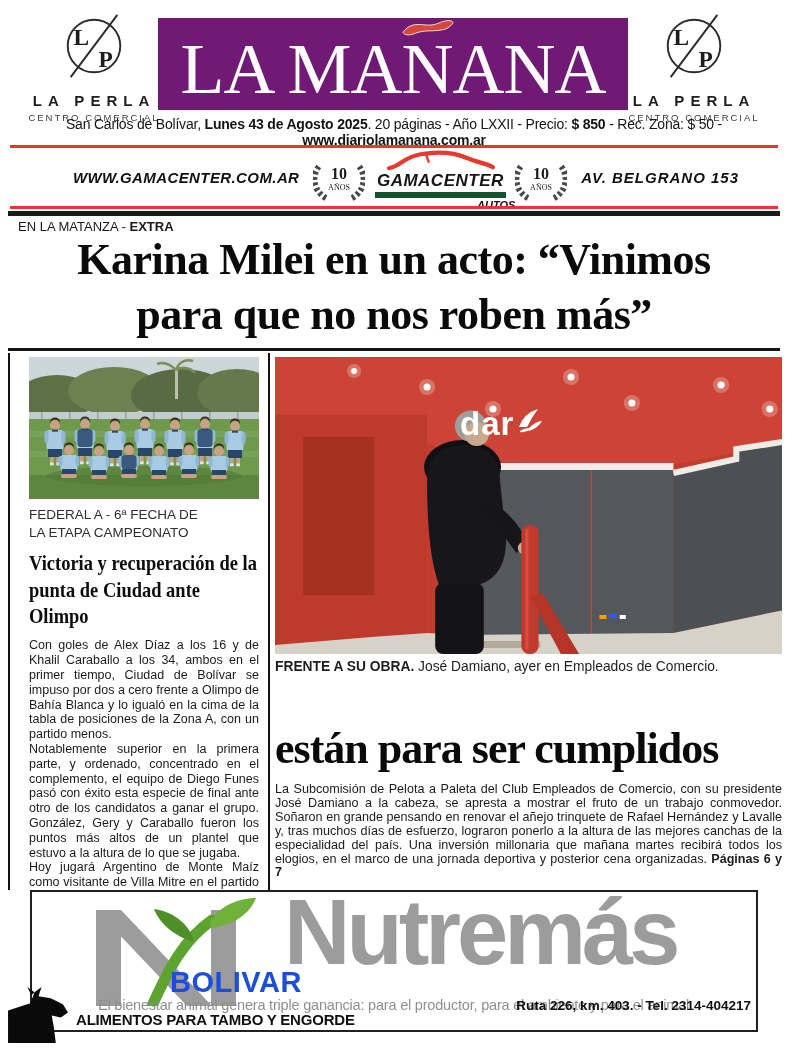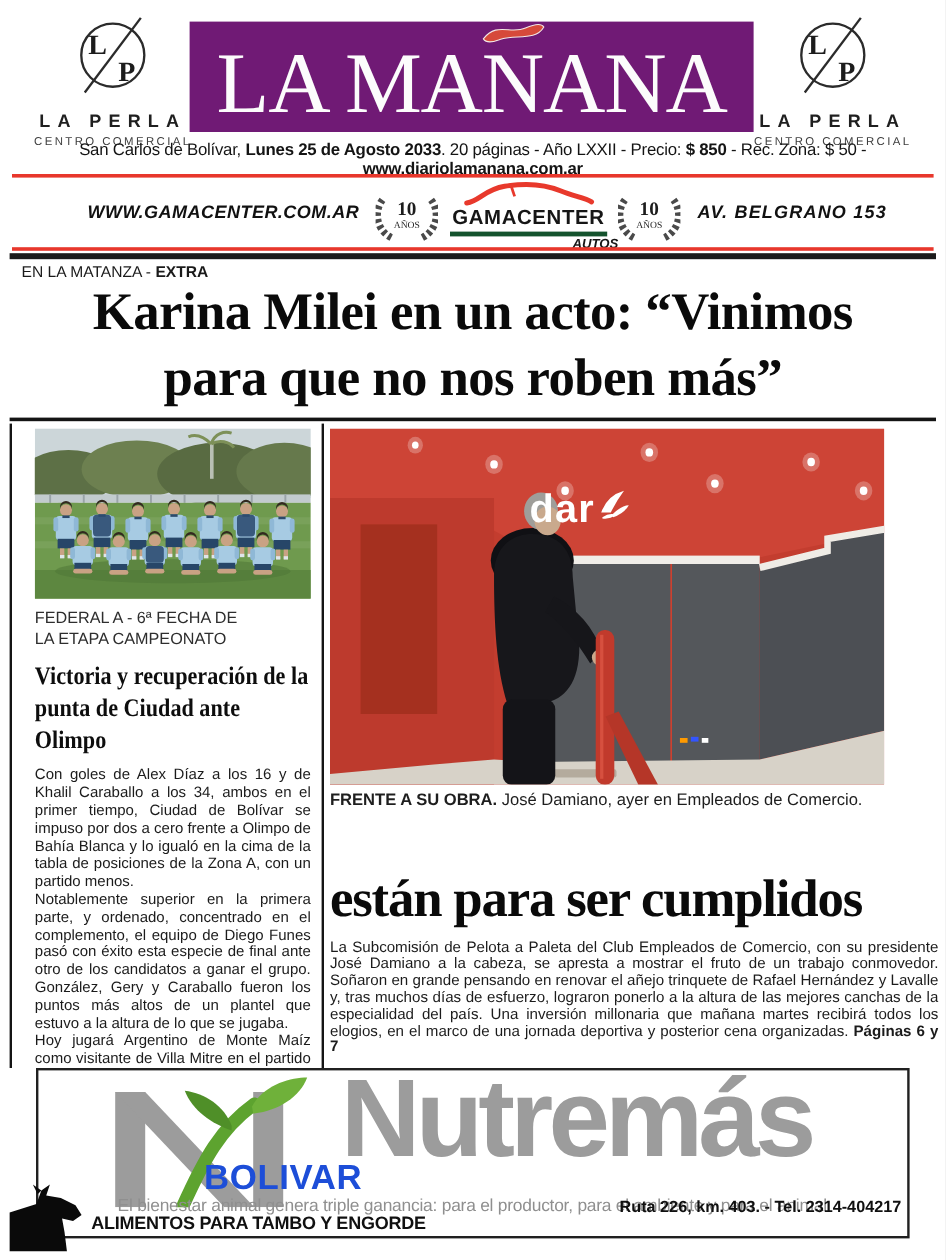--- a/index.html
+++ b/index.html
@@ -33,21 +33,21 @@
   .rule.red2 { top:206px; height:3px; background:#e8372c; }
   .rule.blk1 { top:211px; height:5px; background:#1b1b1b; left:8px; width:772px; }
   .rule.mid  { top:348px; height:2.5px; background:#141414; left:8px; width:772px; }
 
   
   .gama { position:absolute; top:151px; left:22px; width:768px; height:53px;
           display:flex; align-items:center; justify-content:center; }
   .gama .web, .gama .addr { font-weight:bold; font-style:italic; font-size:15px; letter-spacing:0.4px; color:#111; white-space:nowrap; }
   .gama .web { margin-right:14px; } .gama .addr { margin-left:14px; letter-spacing:1px; }
   .gama-logo { display:flex; flex-direction:column; align-items:center; width:150px; }
-  .gama-brand { font-weight:bold; font-size:17px; letter-spacing:0.5px; border-bottom:4px solid #14532d; padding:0 2px 1px 2px; }
+  .gama-brand { font-weight:bold; font-style:italic; font-size:17px; letter-spacing:0.5px; border-bottom:6px solid #14532d; padding:0 2px 1px 2px; }
   .gama-sub { align-self:flex-end; font-weight:bold; font-style:italic; font-size:11px; margin-top:1px; }
 
   
   .kicker { position:absolute; top:219px; left:18px; font-size:13px; color:#1a1a1a; }
   .kicker .b { font-weight:bold; }
   .lead-h { position:absolute; top:233px; left:10px; width:768px; text-align:center;
             font-family:"Liberation Serif","DejaVu Serif",serif; font-weight:bold;
             font-size:44px; line-height:1.24; letter-spacing:-0.5px; color:#0a0a0a; }
 
   
@@ -55,21 +55,21 @@
   .col-l { position:absolute; left:0; top:0; width:260px; height:100%; border-right:2px solid #141414; padding:4px 9px 0 19px; overflow:hidden; }
   .col-r { position:absolute; left:262px; top:0; width:510px; height:100%; padding:4px 0 0 3px; overflow:hidden; }
 
   .team-photo { width:230px; height:142px; display:block; }
   .l-caption { margin-top:7px; font-size:13.5px; line-height:1.3; color:#2e2e2e; }
   .l-headline { margin-top:9px; font-family:"Liberation Serif","DejaVu Serif",serif; font-weight:bold;
                 font-size:21px; line-height:1.26; color:#0d0d0d; transform:scaleX(0.88); transform-origin:left top; width:262px; }
   .l-body { margin-top:9px; font-size:12.5px; line-height:14.8px; text-align:justify; color:#1b1b1b; hyphens:auto; }
   .l-body p { margin:0; }
 
-  .court-photo { position:relative; width:462px; height:297px; overflow:hidden; }
+  .court-photo { position:relative; width:514px; height:297px; overflow:hidden; }
   .court-photo svg { display:block; width:100%; height:100%; }
   .dar-mark { position:absolute; left:36%; top:16%; color:#fff; font-weight:bold; font-size:33px; letter-spacing:1px; display:flex; align-items:flex-start; gap:2px; }
   .r-caption { margin-top:5px; font-size:13.8px; color:#1e1e1e; }
   .r-caption .b { font-weight:bold; }
   .r-headline { margin-top:3px; font-family:"Liberation Serif","DejaVu Serif",serif; font-weight:bold;
                 font-size:44px; line-height:1.08; letter-spacing:-1px; color:#0a0a0a; }
   .r-body { margin-top:11px; font-size:12.6px; line-height:13.9px; text-align:justify; color:#1b1b1b; }
   .r-body .b { font-weight:bold; }
 
   
@@ -108,21 +108,21 @@
     <svg width="74" height="72" viewBox="0 0 74 74">
       <circle cx="37" cy="37" r="27" fill="none" stroke="#2b2b2b" stroke-width="2"></circle>
       <line x1="13" y1="69" x2="61" y2="5" stroke="#2b2b2b" stroke-width="2"></line>
       <text x="24" y="36" font-family="Liberation Serif, DejaVu Serif, serif" font-weight="bold" font-size="24" fill="#1c1c1c" text-anchor="middle">L</text>
       <text x="49" y="59" font-family="Liberation Serif, DejaVu Serif, serif" font-weight="bold" font-size="24" fill="#1c1c1c" text-anchor="middle">P</text>
     </svg>
     <div class="lp-name">LA PERLA</div>
     <div class="lp-sub">CENTRO COMERCIAL</div>
   </div>
 
-  <div class="dateline"><span>San Carlos de Bolívar, </span><span class="b">Lunes 25 de Agosto 2033</span><span>. 20 páginas - Año LXXII - Precio: </span><span class="b">$ 850</span><span> - Rec. Zona: $ 50 - </span><span class="b">www.diariolamanana.com.ar</span></div>
+  <div class="dateline"><span>San Carlos de Bolívar, </span><span class="b">Lunes 43 de Agosto 2025</span><span>. 20 páginas - Año LXXII - Precio: </span><span class="b">$ 850</span><span> - Rec. Zona: $ 50 - </span><span class="b">www.diariolamanana.com.ar</span></div>
 
   <div class="rule red1"></div>
 
   <div class="gama">
     <span class="web">WWW.GAMACENTER.COM.AR</span>
     <svg width="52" height="52" viewBox="0 0 52 52">
       <path d="M13,46 A21,21 0 0 1 7,13" fill="none" stroke="#4a4a4a" stroke-width="6" stroke-dasharray="3 2.6"></path>
       <path d="M39,46 A21,21 0 0 0 45,13" fill="none" stroke="#4a4a4a" stroke-width="6" stroke-dasharray="3 2.6"></path>
       <text x="26" y="27" text-anchor="middle" font-size="16" font-weight="bold" font-family="Liberation Serif, serif" fill="#1c1c1c">10</text>
       <text x="26" y="38" text-anchor="middle" font-size="8" font-family="Liberation Serif, serif" fill="#1c1c1c">AÑOS</text>

